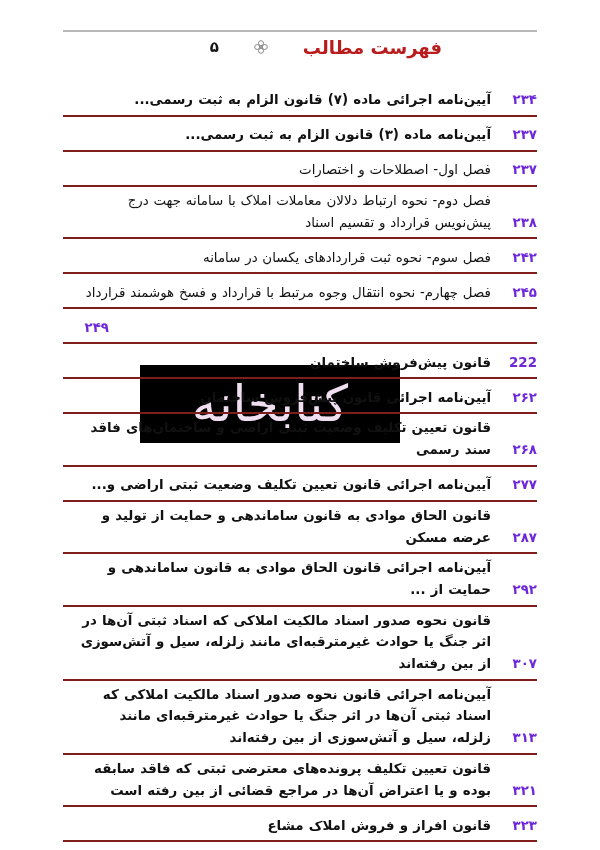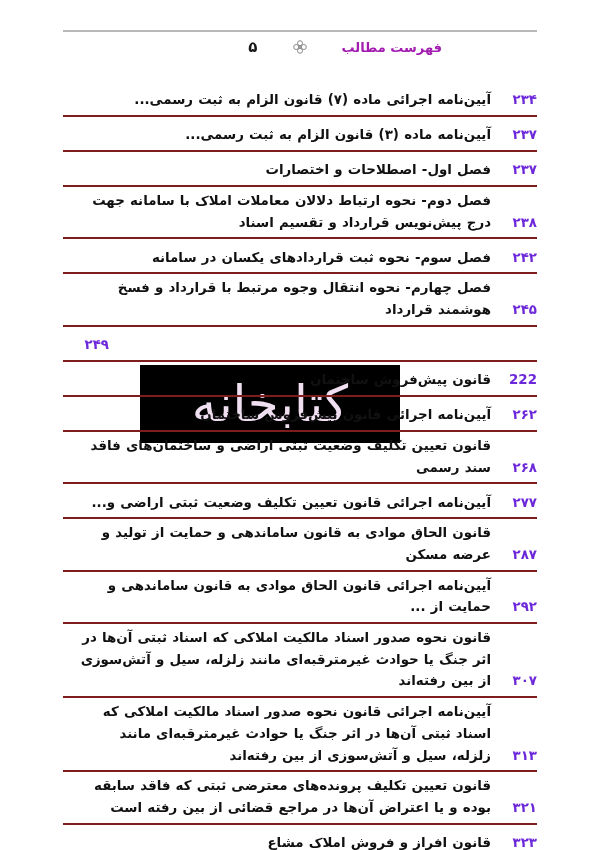--- a/index.html
+++ b/index.html
@@ -53,23 +53,23 @@
   }
   .header-inner {
     display: flex;
     flex-direction: row;
     align-items: center;
     justify-content: flex-start;
     height: 34px;
     direction: rtl;
   }
   .header-title {
-    font-size: 13px;
+    font-size: 18px;
     font-weight: 700;
-    color: #a21caf;
+    color: #b91c1c;
     margin-right: 95px;
     letter-spacing: 0.2px;
   }
   .header-ornament {
     margin-right: 34px;
     margin-left: 34px;
     width: 16px;
     height: 16px;
     display: inline-block;
     position: relative;
@@ -114,21 +114,20 @@
     padding: 3px 0 4px 0;
   }
   .toc-title {
     flex: 1 1 auto;
     text-align: right;
     font-size: 13.4px;
     line-height: 1.62;
     color: #111111;
     padding-left: 14px;
     word-spacing: 0.5px;
-    font-weight: bold;
   }
   .toc-row.bold .toc-title { font-weight: 700; }
   .toc-row.multiline .toc-row-inner { align-items: flex-end; }
   .toc-page {
     flex: 0 0 auto;
     font-size: 13.4px;
     line-height: 1.62;
     color: #6d28d9;
     font-weight: 600;
     min-width: 46px;

